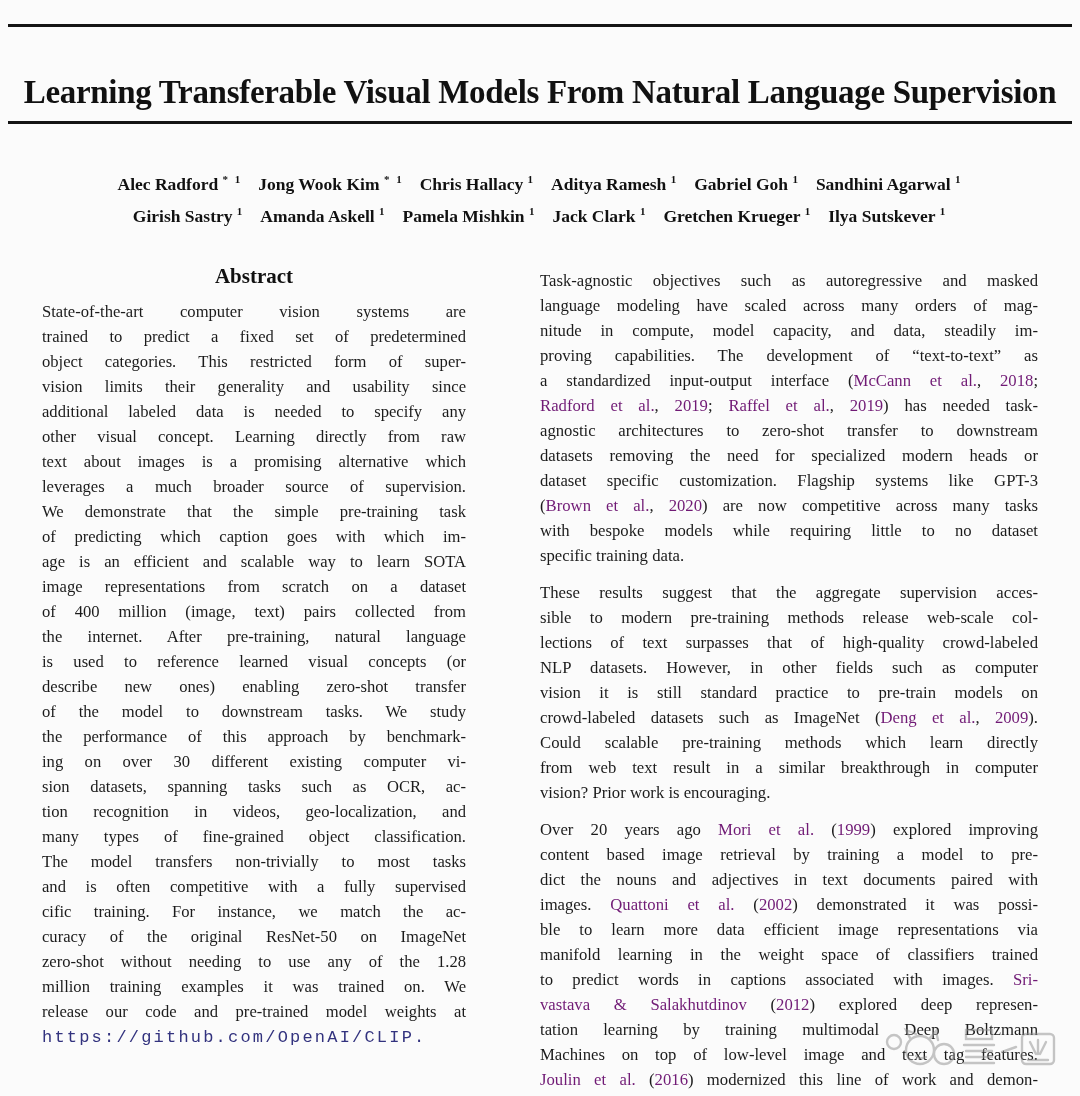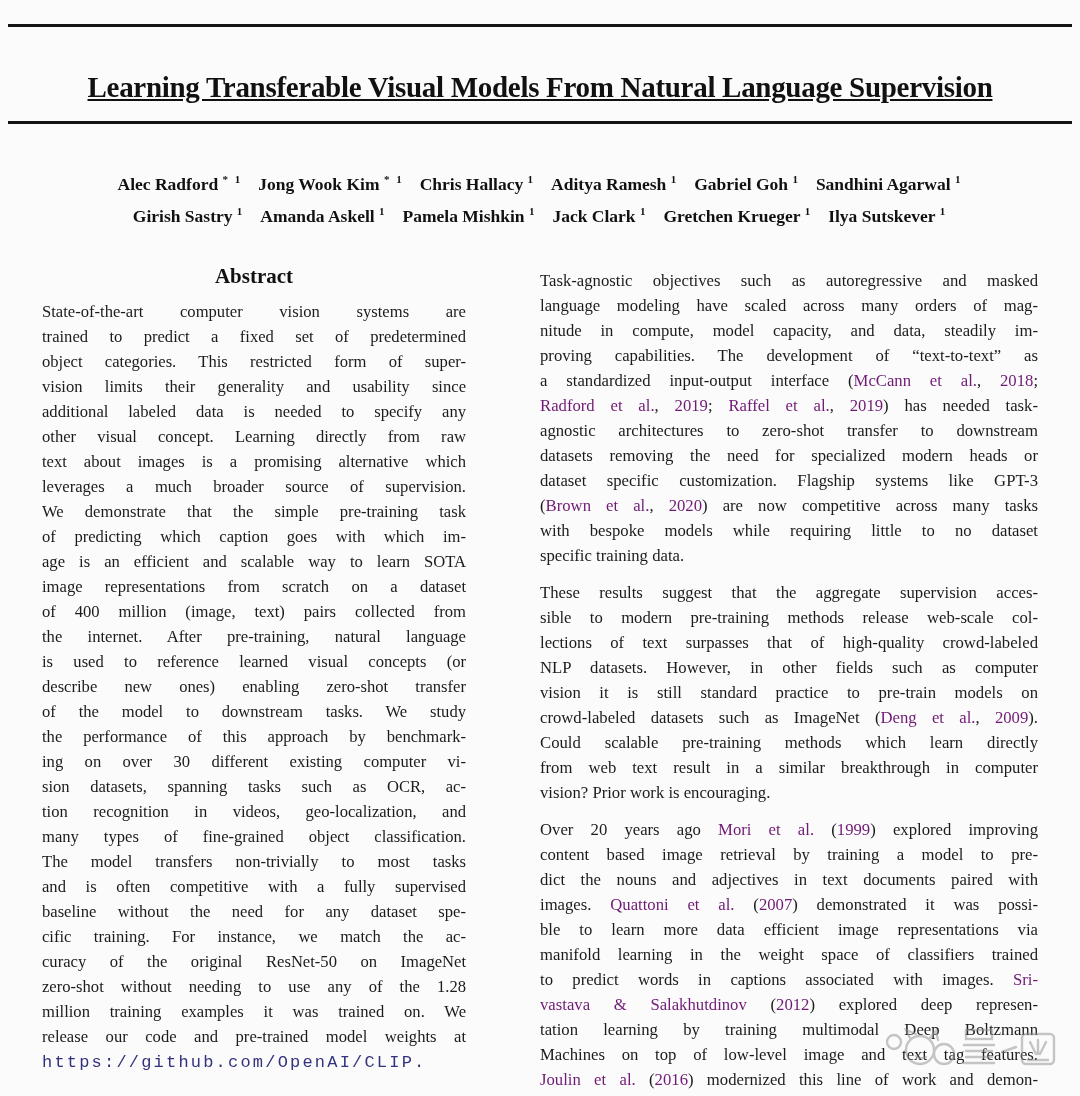--- a/index.html
+++ b/index.html
@@ -7,21 +7,21 @@
     width:1080px;height:1096px;position:relative;overflow:hidden;
     background:#fbfbfb;color:#1b1b1b;
     font-family:"Liberation Serif","DejaVu Serif",serif;
     -webkit-font-smoothing:antialiased;
   }
   .rule{position:absolute;left:8px;right:8px;height:3px;background:#141414;}
   .rule-top{top:24px;}
   .rule-mid{top:121px;}
   .title{
     position:absolute;top:52px;left:0;right:0;
-    text-align:center;font-weight:bold;font-size:29px;letter-spacing:-0.3px;color:#111;text-decoration:underline;
+    text-align:center;font-weight:bold;font-size:33px;letter-spacing:-0.3px;color:#111;
   }
   .authors{
     position:absolute;top:166px;left:20px;right:20px;
     text-align:center;font-weight:bold;font-size:17.5px;line-height:27px;color:#111;
   }
   .author{padding:0 8px;white-space:nowrap;}
   .author sup{font-size:11px;font-weight:bold;letter-spacing:2px;}
   .content{
     position:absolute;top:262px;left:42px;right:42px;bottom:0;
     display:flex;gap:74px;
@@ -87,21 +87,20 @@
         <div class="jline"><span>is used to reference learned visual concepts (or</span></div>
         <div class="jline"><span>describe new ones) enabling zero-shot transfer</span></div>
         <div class="jline"><span>of the model to downstream tasks.  We study</span></div>
         <div class="jline"><span>the performance of this approach by benchmark-</span></div>
         <div class="jline"><span>ing on over 30 different existing computer vi-</span></div>
         <div class="jline"><span>sion datasets, spanning tasks such as OCR, ac-</span></div>
         <div class="jline"><span>tion recognition in videos, geo-localization, and</span></div>
         <div class="jline"><span>many types of fine-grained object classification.</span></div>
         <div class="jline"><span>The model transfers non-trivially to most tasks</span></div>
         <div class="jline"><span>and is often competitive with a fully supervised</span></div>
-        <div class="jline"><span>baseline without the need for any dataset spe-</span></div>
         <div class="jline"><span>cific training.  For instance, we match the ac-</span></div>
         <div class="jline"><span>curacy of the original ResNet-50 on ImageNet</span></div>
         <div class="jline"><span>zero-shot without needing to use any of the 1.28</span></div>
         <div class="jline"><span>million training examples it was trained on. We</span></div>
         <div class="jline"><span>release our code and pre-trained model weights at</span></div>
       </div>
     <div class="url-line">https://github.com/OpenAI/CLIP.</div>
   </div>
   <div class="col-right" id="right-col">
       <div class="para">
@@ -126,21 +125,21 @@
         <div class="jline"><span>vision it is still standard practice to pre-train models on</span></div>
         <div class="jline"><span>crowd-labeled datasets such as ImageNet (</span><span class="cite">Deng et al.</span><span>, </span><span class="cite">2009</span><span>).</span></div>
         <div class="jline"><span>Could scalable pre-training methods which learn directly</span></div>
         <div class="jline"><span>from web text result in a similar breakthrough in computer</span></div>
         <div class="jline endline"><span>vision? Prior work is encouraging.</span></div>
       </div>
       <div class="para">
         <div class="jline"><span>Over 20 years ago </span><span class="cite">Mori et al.</span><span> (</span><span class="cite">1999</span><span>) explored improving</span></div>
         <div class="jline"><span>content based image retrieval by training a model to pre-</span></div>
         <div class="jline"><span>dict the nouns and adjectives in text documents paired with</span></div>
-        <div class="jline"><span>images.  </span><span class="cite">Quattoni et al.</span><span> (</span><span class="cite">2007</span><span>) demonstrated it was possi-</span></div>
+        <div class="jline"><span>images.  </span><span class="cite">Quattoni et al.</span><span> (</span><span class="cite">2002</span><span>) demonstrated it was possi-</span></div>
         <div class="jline"><span>ble to learn more data efficient image representations via</span></div>
         <div class="jline"><span>manifold learning in the weight space of classifiers trained</span></div>
         <div class="jline"><span>to predict words in captions associated with images.  </span><span class="cite">Sri-</span></div>
         <div class="jline"><span class="cite">vastava &amp; Salakhutdinov</span><span> (</span><span class="cite">2012</span><span>) explored deep represen-</span></div>
         <div class="jline"><span>tation learning by training multimodal Deep Boltzmann</span></div>
         <div class="jline"><span>Machines on top of low-level image and text tag features.</span></div>
         <div class="jline"><span class="cite">Joulin et al.</span><span> (</span><span class="cite">2016</span><span>) modernized this line of work and demon-</span></div>
       </div>
     </div>
 </div>

